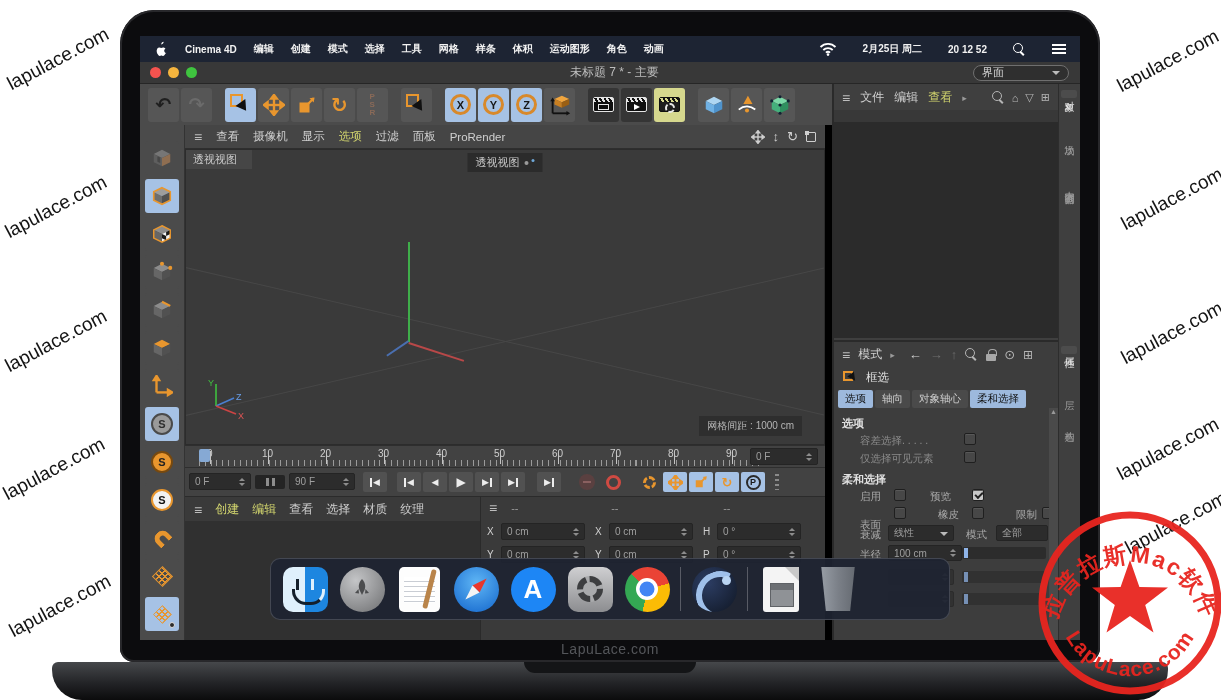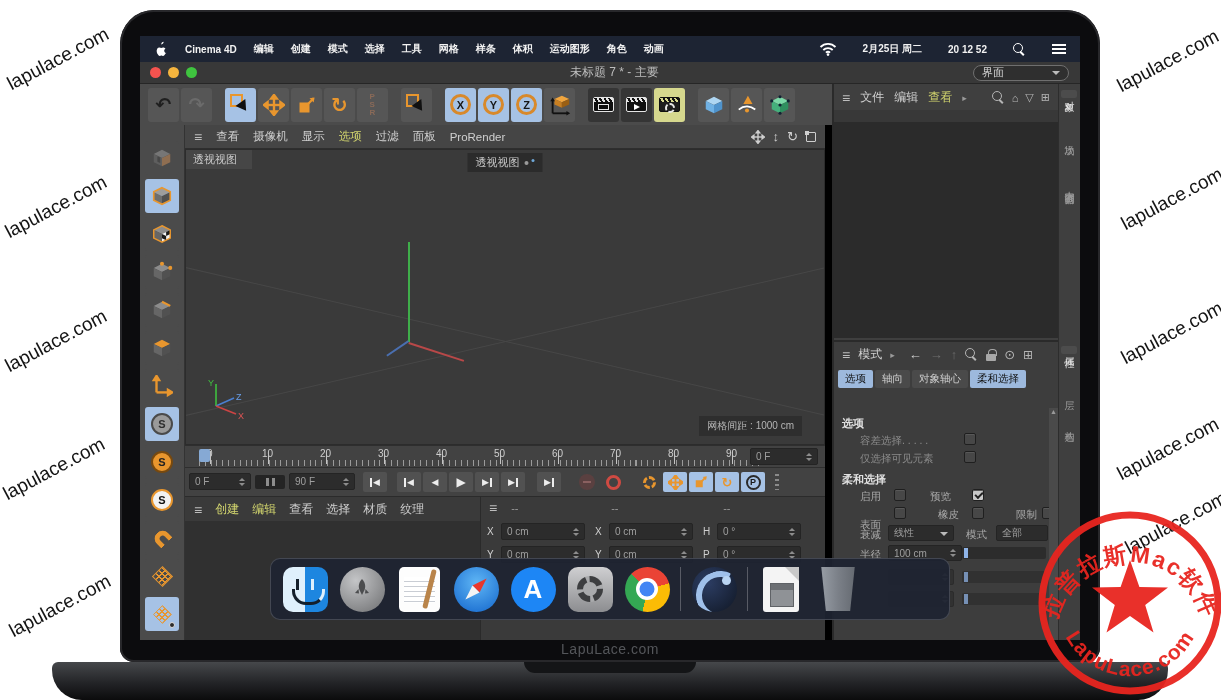--- a/index.html
+++ b/index.html
@@ -703,20 +703,27 @@
             <span class="mi">模式</span>
             <span class="sub">▸</span>
             <span style="color:#d5d5d5;font-size:13px;margin-left:6px">←</span>
             <span style="color:#6f6f6f;font-size:13px">→</span>
             <span style="color:#6f6f6f;font-size:13px">↑</span>
             <span class="ic-search" style="color:#b5b5b5"></span>
             <span class="ic-lock"></span>
             <span style="font-size:13px">⊙</span>
             <span style="font-size:12px">⊞</span>
           </div>
+          <div class="objrow">
+            <span style="position:relative;width:16px;height:16px">
+              <span style="position:absolute;left:1px;top:2px;width:10px;height:10px;border:2px solid #e8962e"></span>
+              <span style="position:absolute;right:0;bottom:0;width:0;height:0;border:4px solid transparent;border-top:8px solid #111;transform:rotate(-35deg)"></span>
+            </span>
+            <span style="color:#e2e2e2;font-size:11.5px">框选</span>
+          </div>
           <div class="tabsrow">
             <span class="atab on">选项</span>
             <span class="atab">轴向</span>
             <span class="atab">对象轴心</span>
             <span class="atab on">柔和选择</span>
           </div>
 
           <div class="ahead" style="top:74px">选项</div>
           <span class="alab dim" style="left:26px;top:92px">容差选择. . . . .</span>
           <span class="cb" style="left:130px;top:91px"></span>

